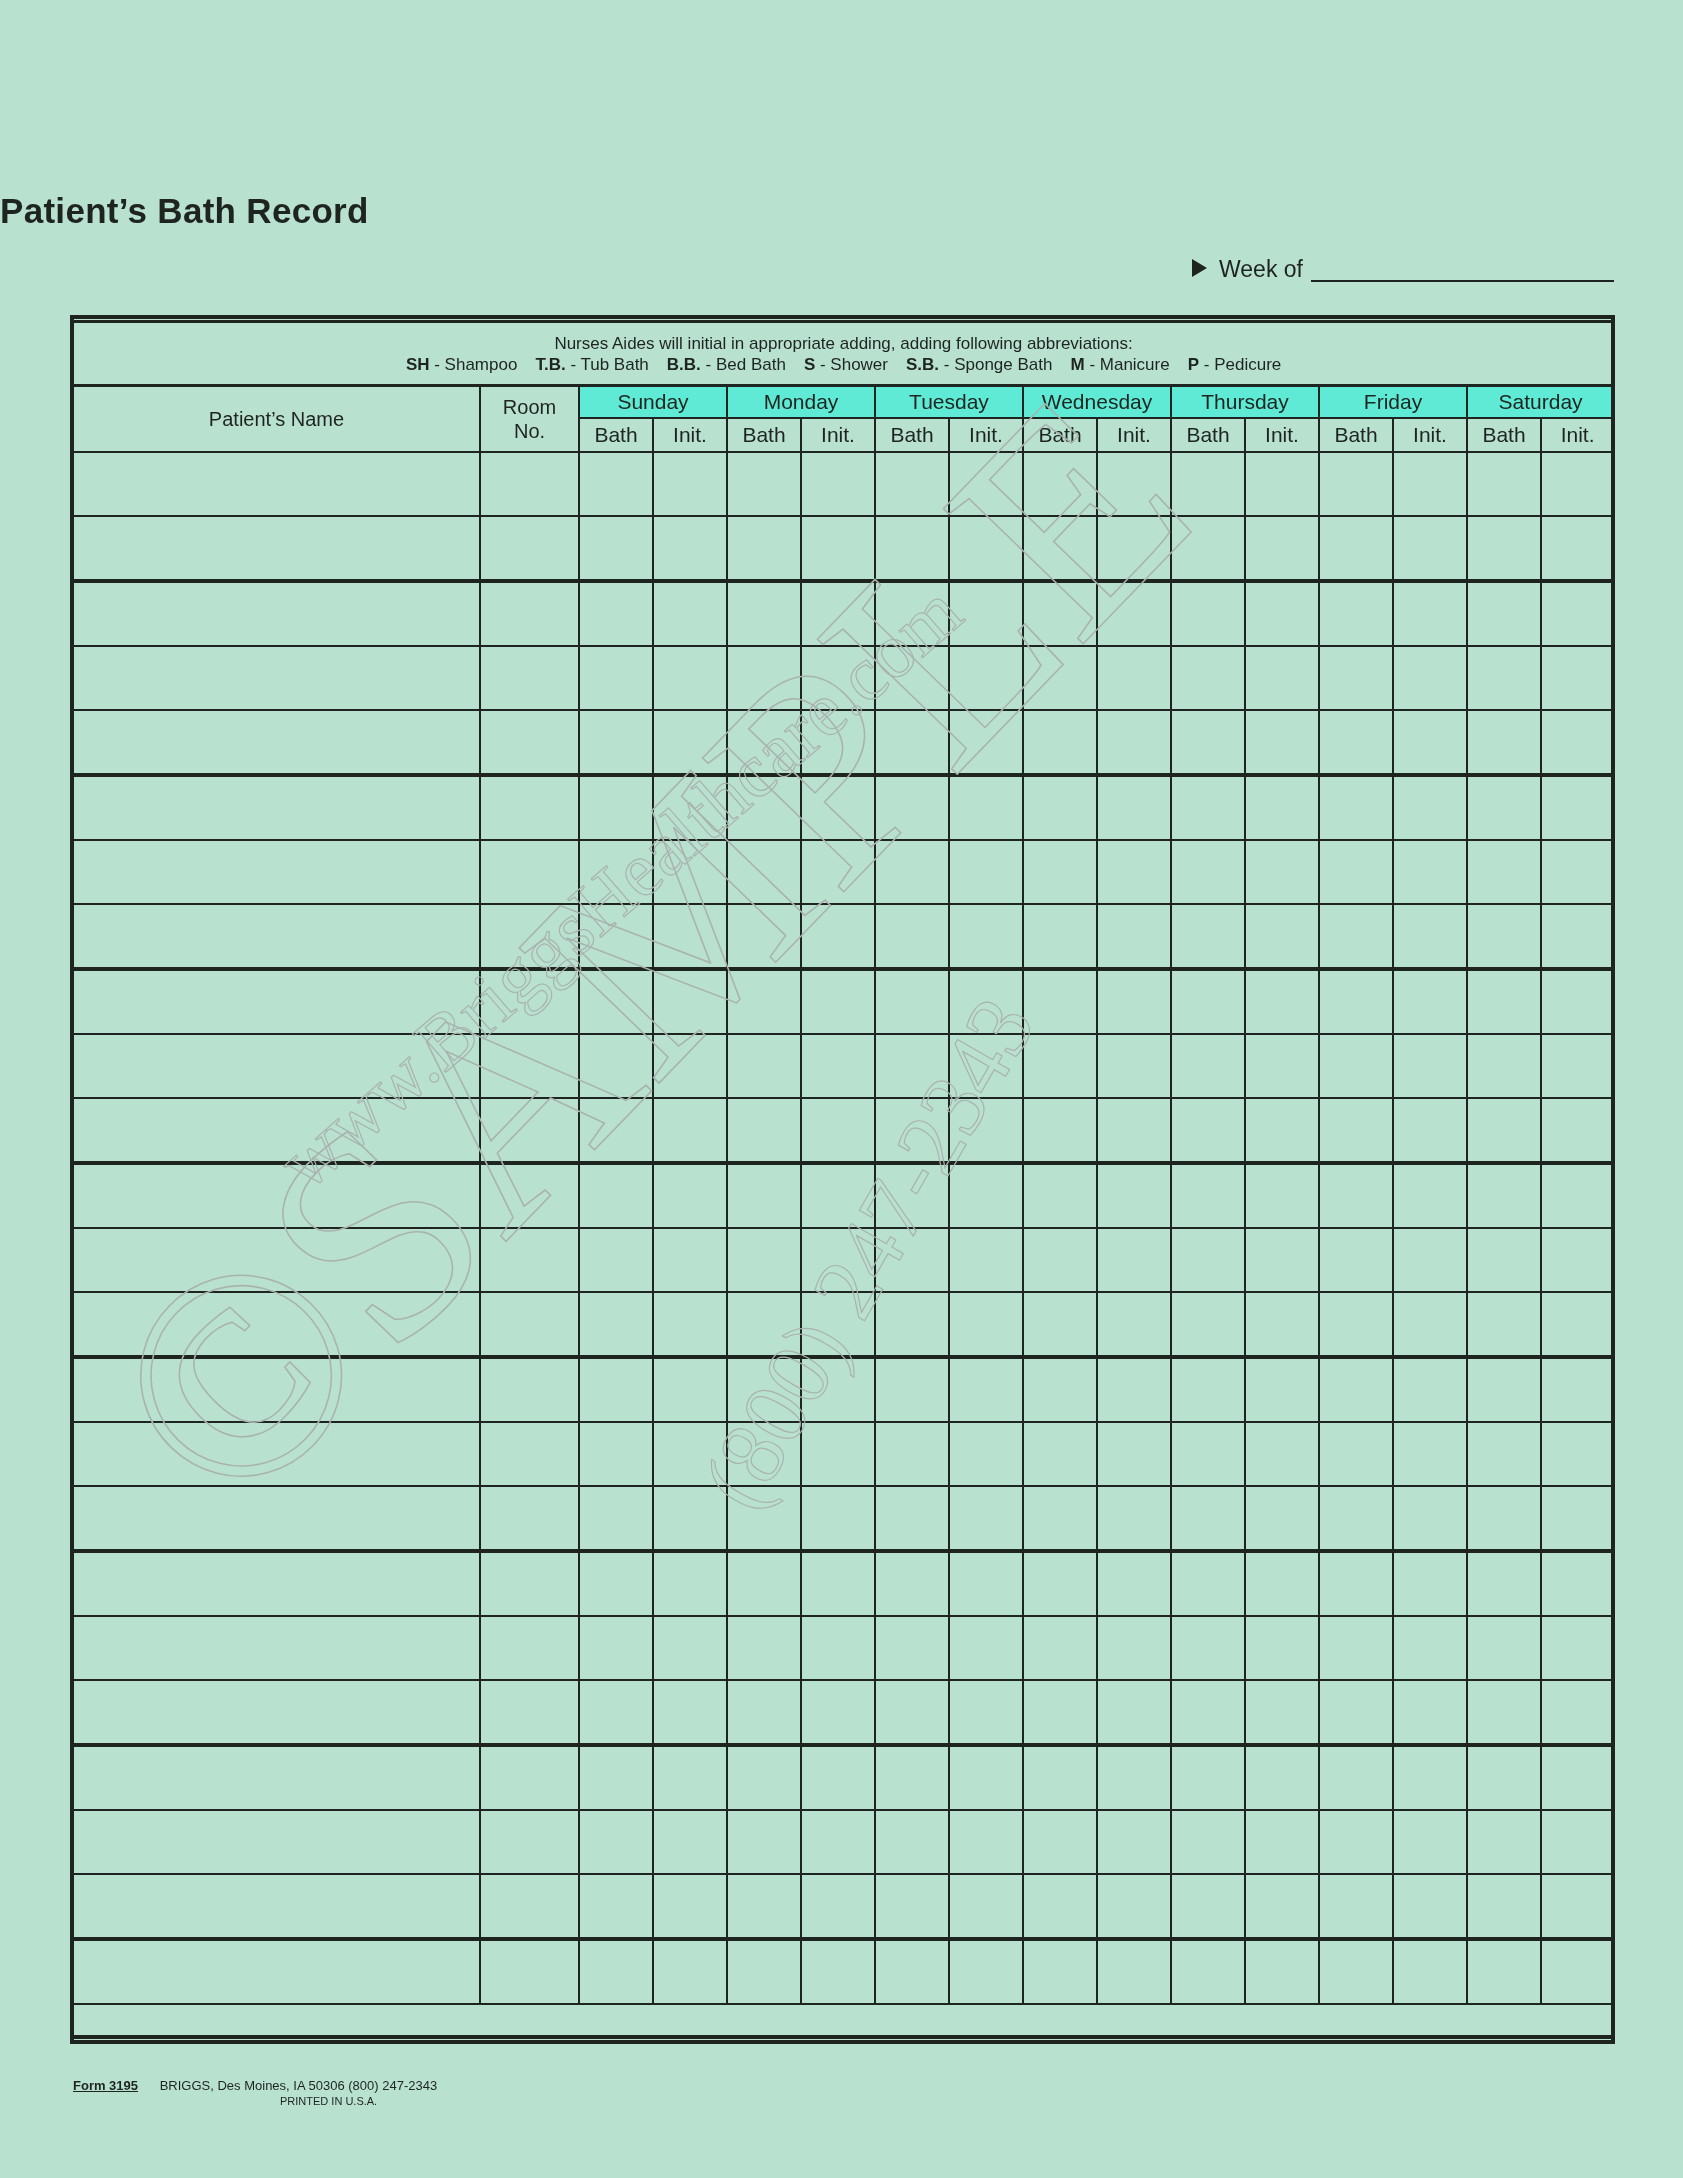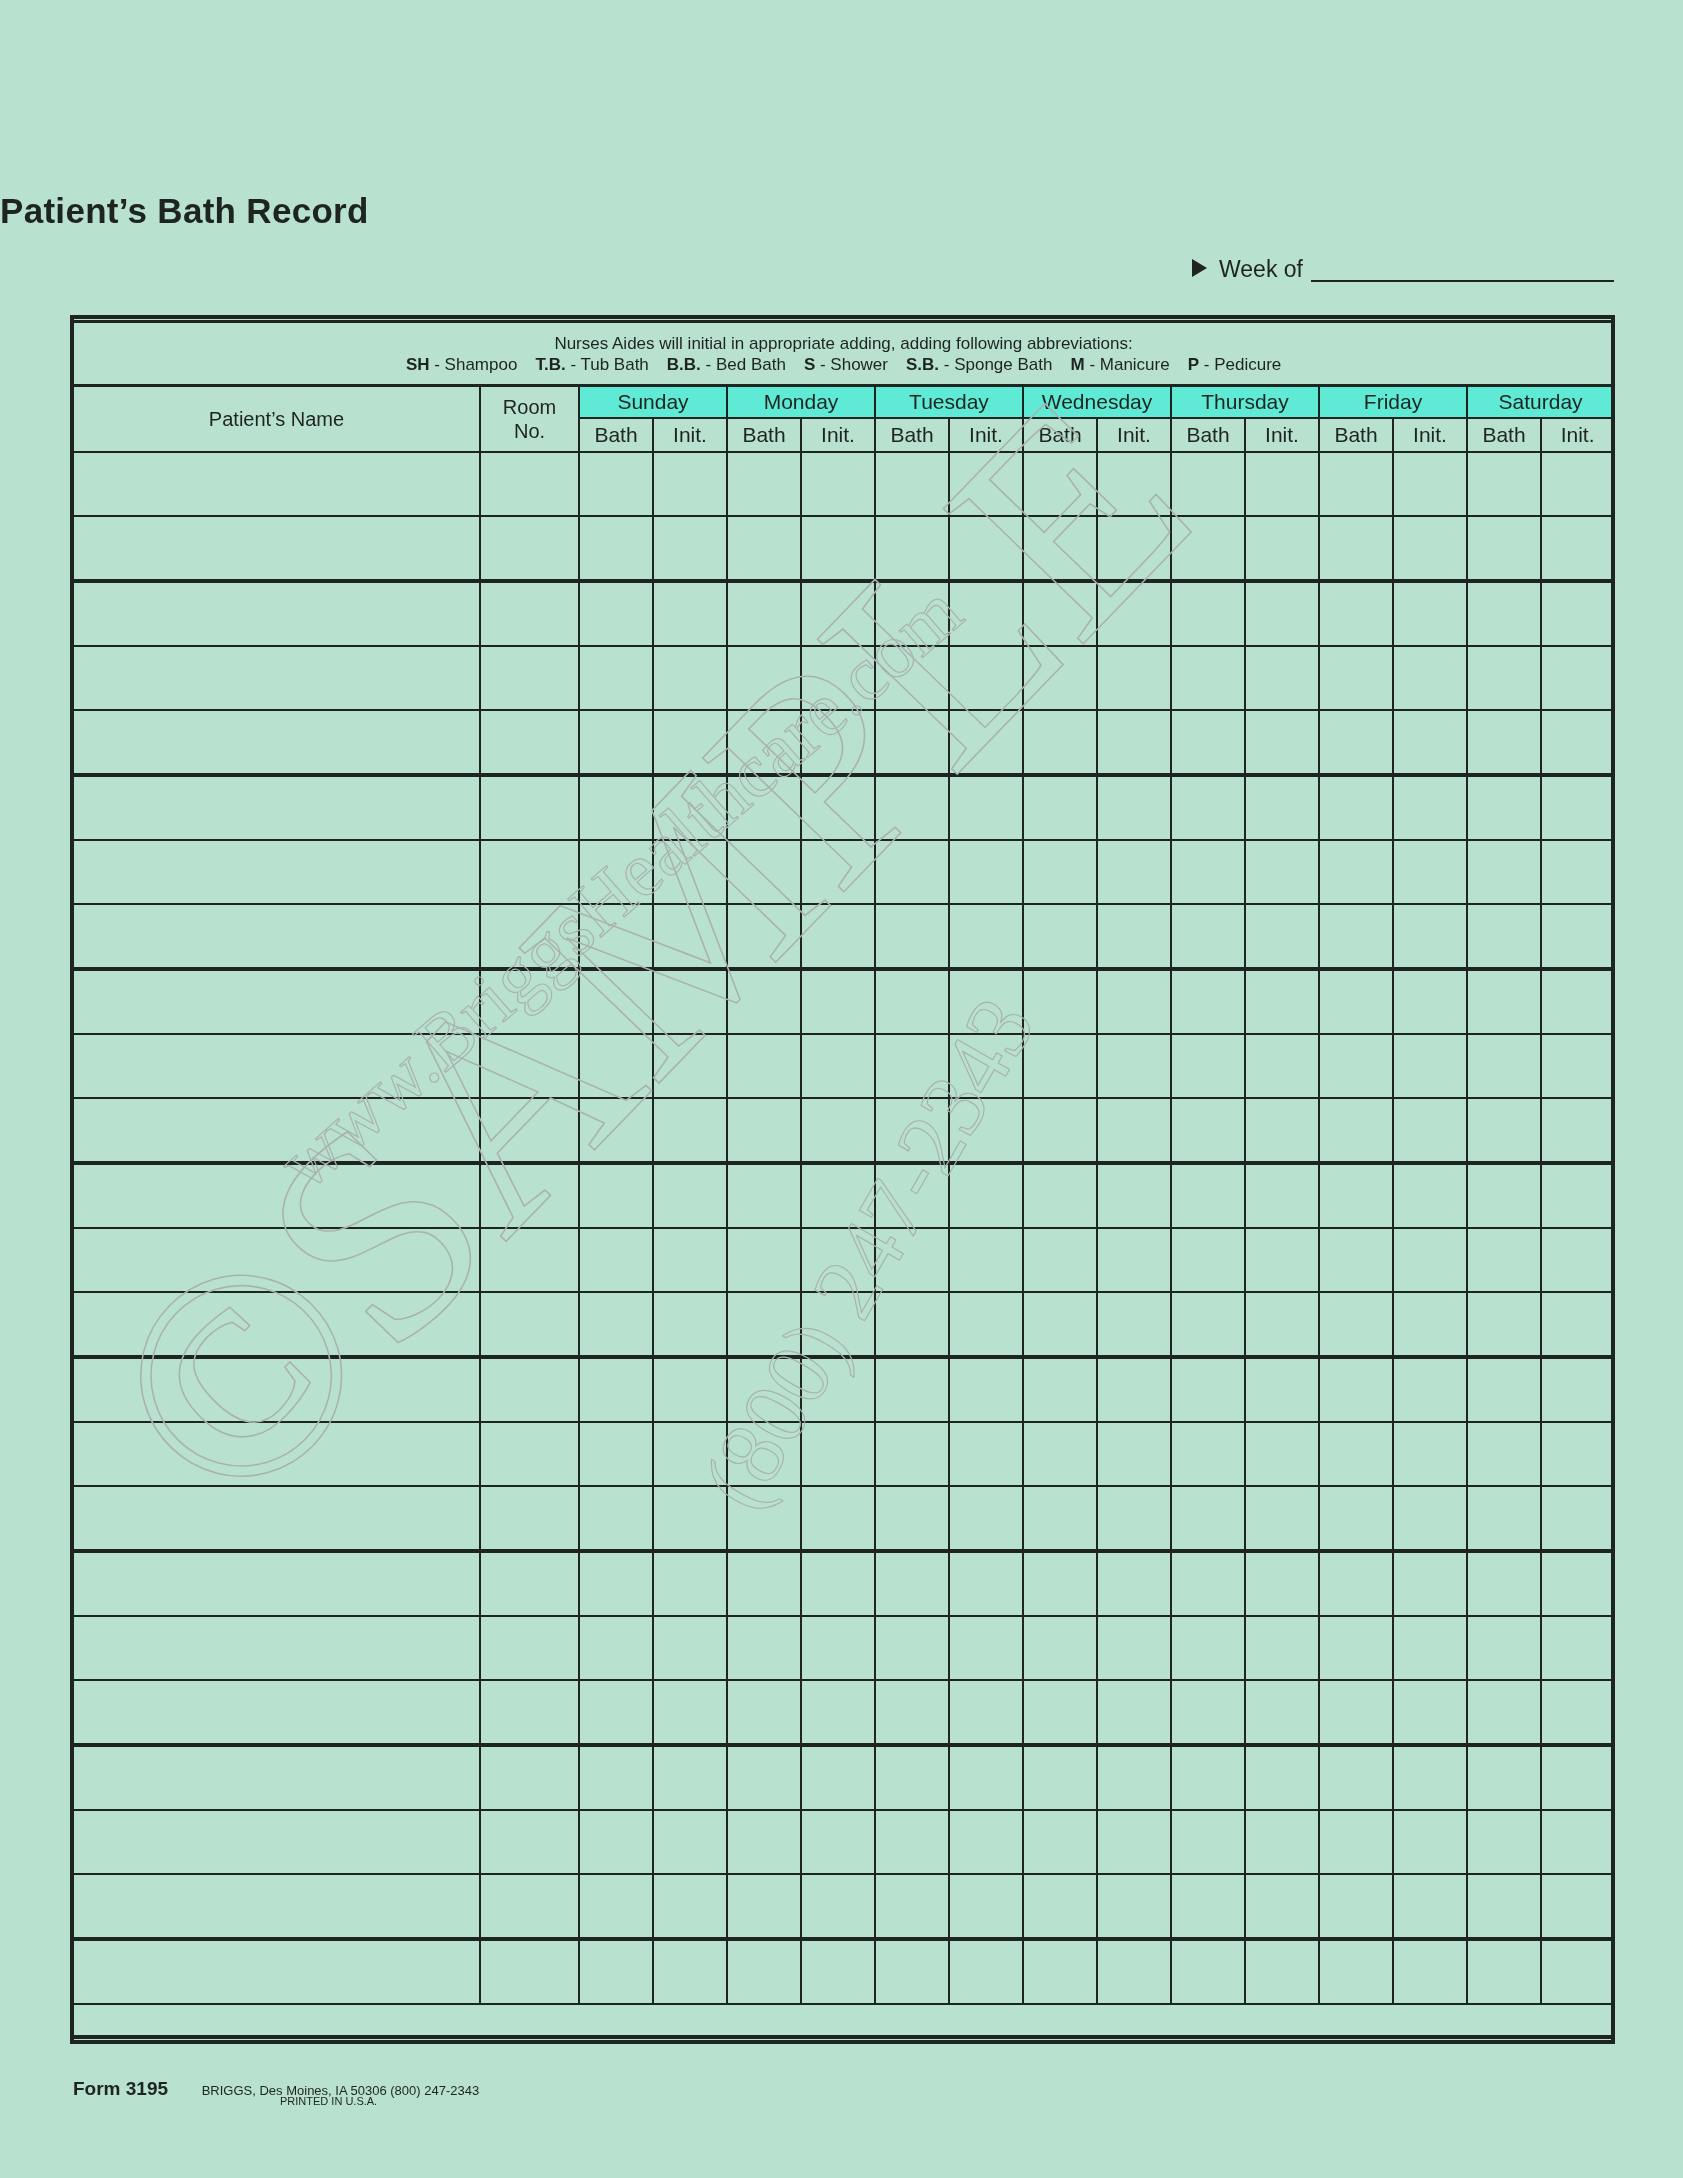--- a/index.html
+++ b/index.html
@@ -32,21 +32,21 @@
   .hdr-room { font-size:20px; line-height:24px; }
   .body-row td { height:62px; }
   .body-row td.first { border-left:none; }
   .body-row td.last { border-right:none; }
   .hdr-row td.last, .hdr-row th.last { border-right:none; }
   .body-row.thick td { border-bottom:4px solid #1e2420; }
 
   .watermark { position:absolute; left:0; top:0; width:1683px; height:2178px; pointer-events:none; }
 
   .footer { position:absolute; left:73px; top:2078px; font-size:13px; }
-  .footer .form { font-weight:bold; font-size:19px; margin-right:30px; }
+  .footer .form { font-weight:bold; font-size:13px; margin-right:18px;text-decoration:underline; }
   .footer .printed { position:absolute; left:207px; top:17px; font-size:11px; white-space:nowrap; }
 </style>
 </head>
 <body>
 
 <div class="title">Patient’s Bath Record</div>
 
 <div class="weekof">
   <span class="tri"></span>
   <span>Week of</span>

